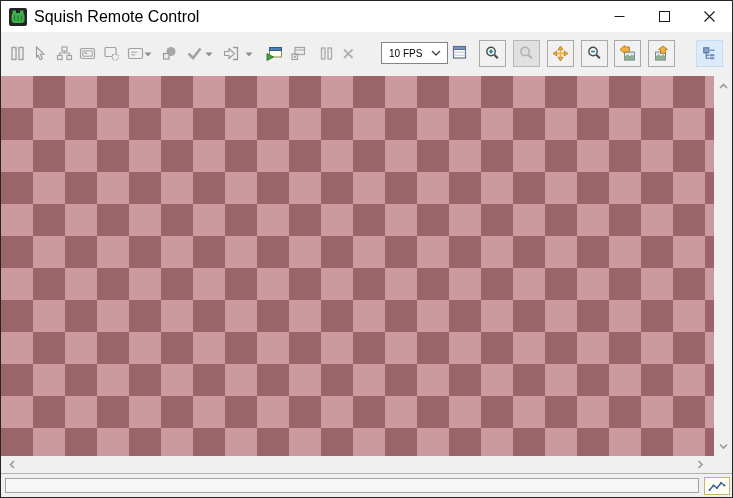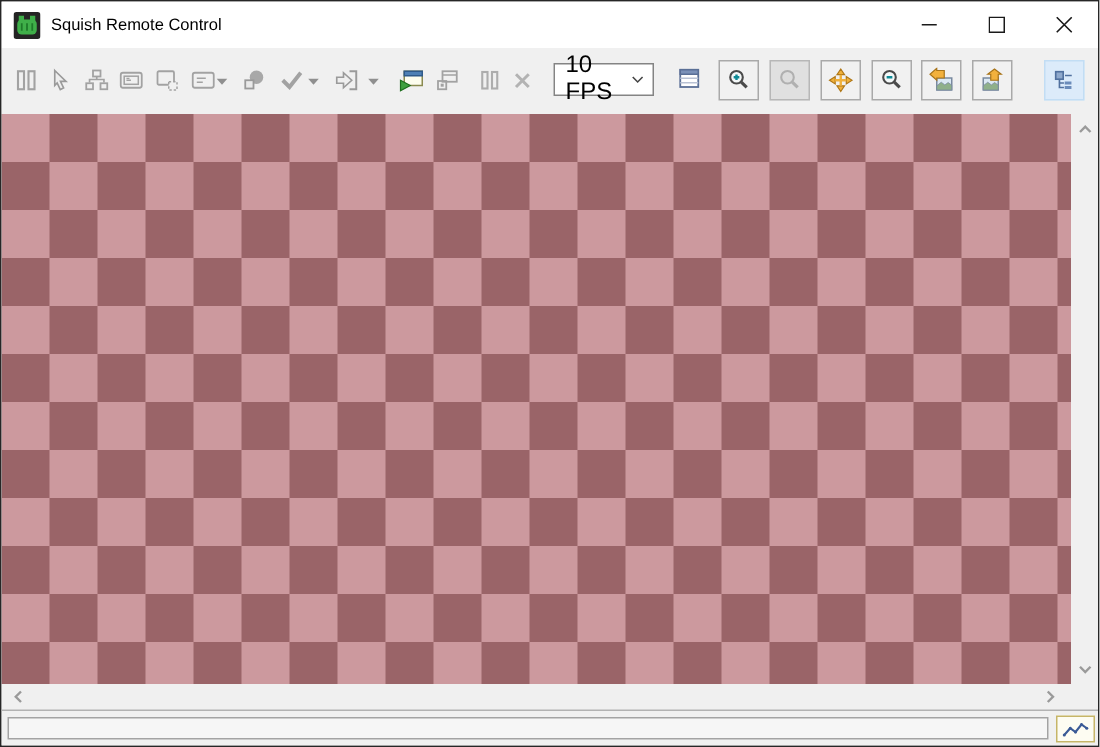--- a/index.html
+++ b/index.html
@@ -7,31 +7,31 @@
   .window {
     position:relative; width:733px; height:498px;
     border:1px solid #262626; background:#f0f0f0; overflow:hidden;
   }
   
   .titlebar {
     position:absolute; top:0; left:0; width:731px; height:31px;
     background:#ffffff; display:flex; align-items:center;
   }
   .app-icon { margin-left:8px; width:18px; height:18px; flex:0 0 auto; }
-  .title-text { margin-left:7px; font-size:11px; color:#000; }
+  .title-text { margin-left:7px; font-size:16px; color:#000; }
   .win-controls { margin-left:auto; display:flex; height:31px; }
   .win-btn { width:45px; height:31px; display:flex; align-items:center; justify-content:center; }
   
   .toolbar { position:absolute; top:31px; left:0; width:731px; height:44px; background:#f0f0f0; }
   .ticon { position:absolute; top:13px; width:17px; height:17px; }
   .drop { position:absolute; top:20px; width:8px; height:5px; }
   .combo {
-    position:absolute; left:368px; top:10px; width:67px; height:22px;
+    position:absolute; left:380px; top:10px; width:67px; height:22px;
     background:#ffffff; border:1px solid #848484; display:flex; align-items:center;
-    font-size:16px; color:#000; padding-left:7px;
+    font-size:10px; color:#000; padding-left:7px;
   }
   .combo .chev { margin-left:auto; margin-right:6px; }
   .tbtn {
     position:absolute; top:8px; width:27px; height:27px;
     border:1px solid #a9a9a9; background:#f1f1f1;
     display:flex; align-items:center; justify-content:center;
   }
   .tbtn.disabled { background:#e0e0e0; border-color:#b7b7b7; }
   .tbtn.active { background:#dcebfa; border-color:#c2ddf4; }
   

